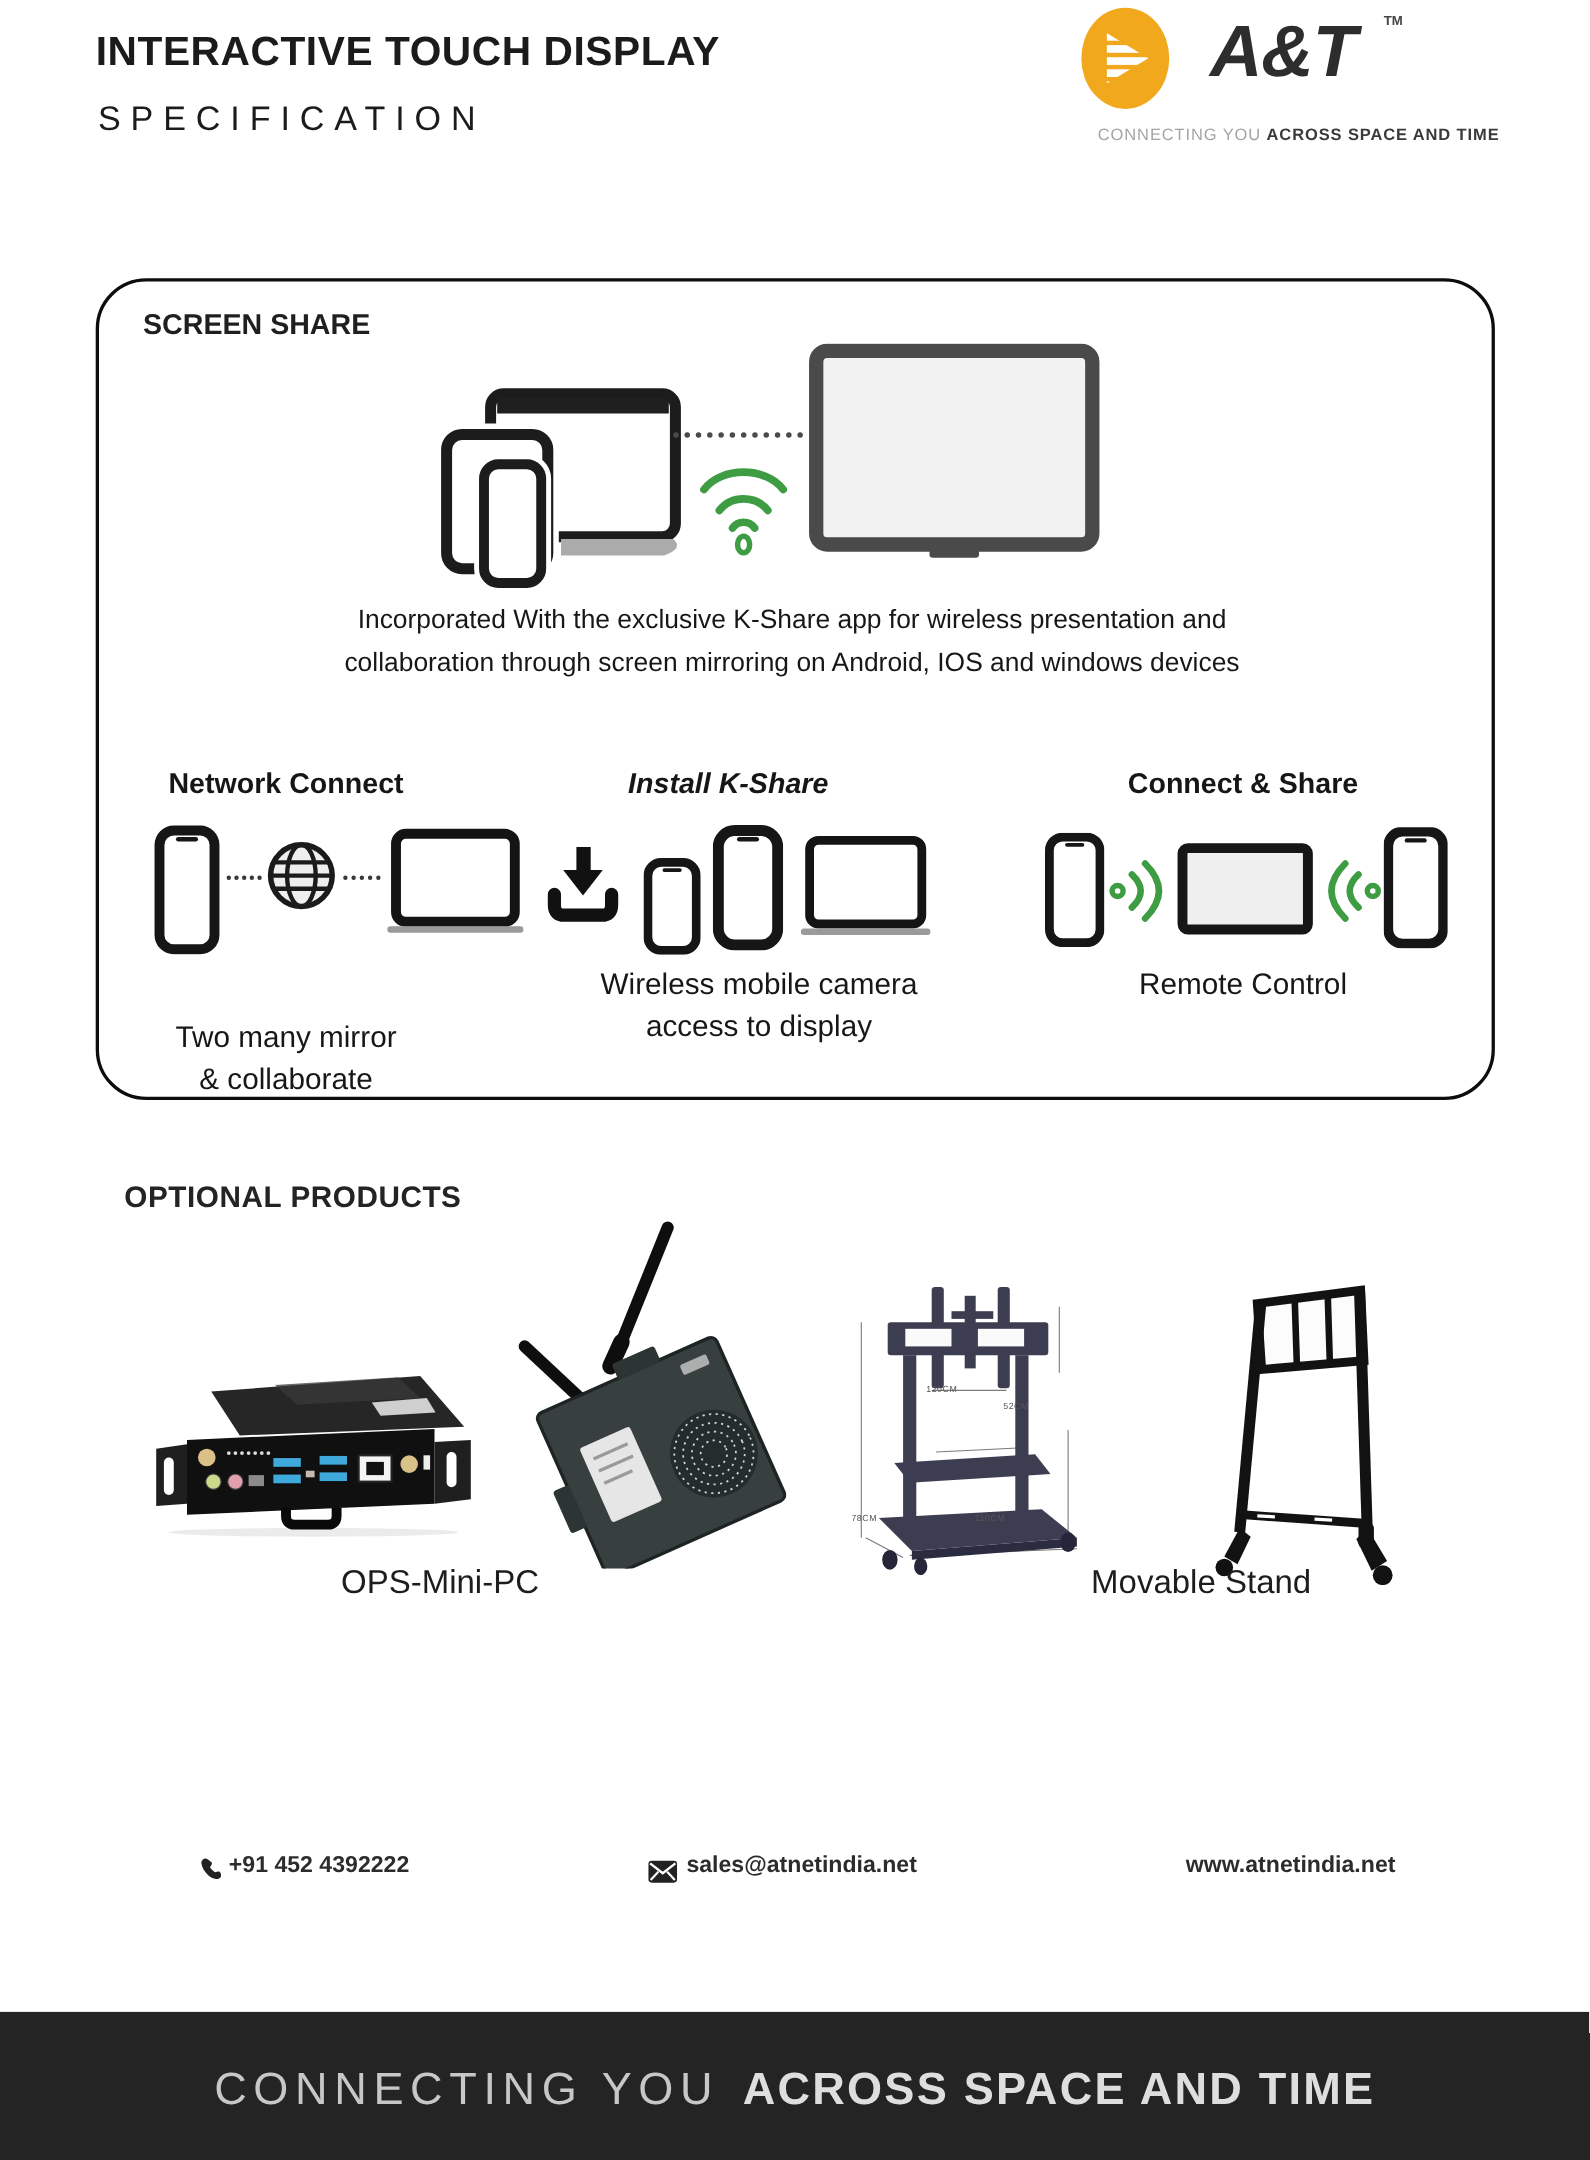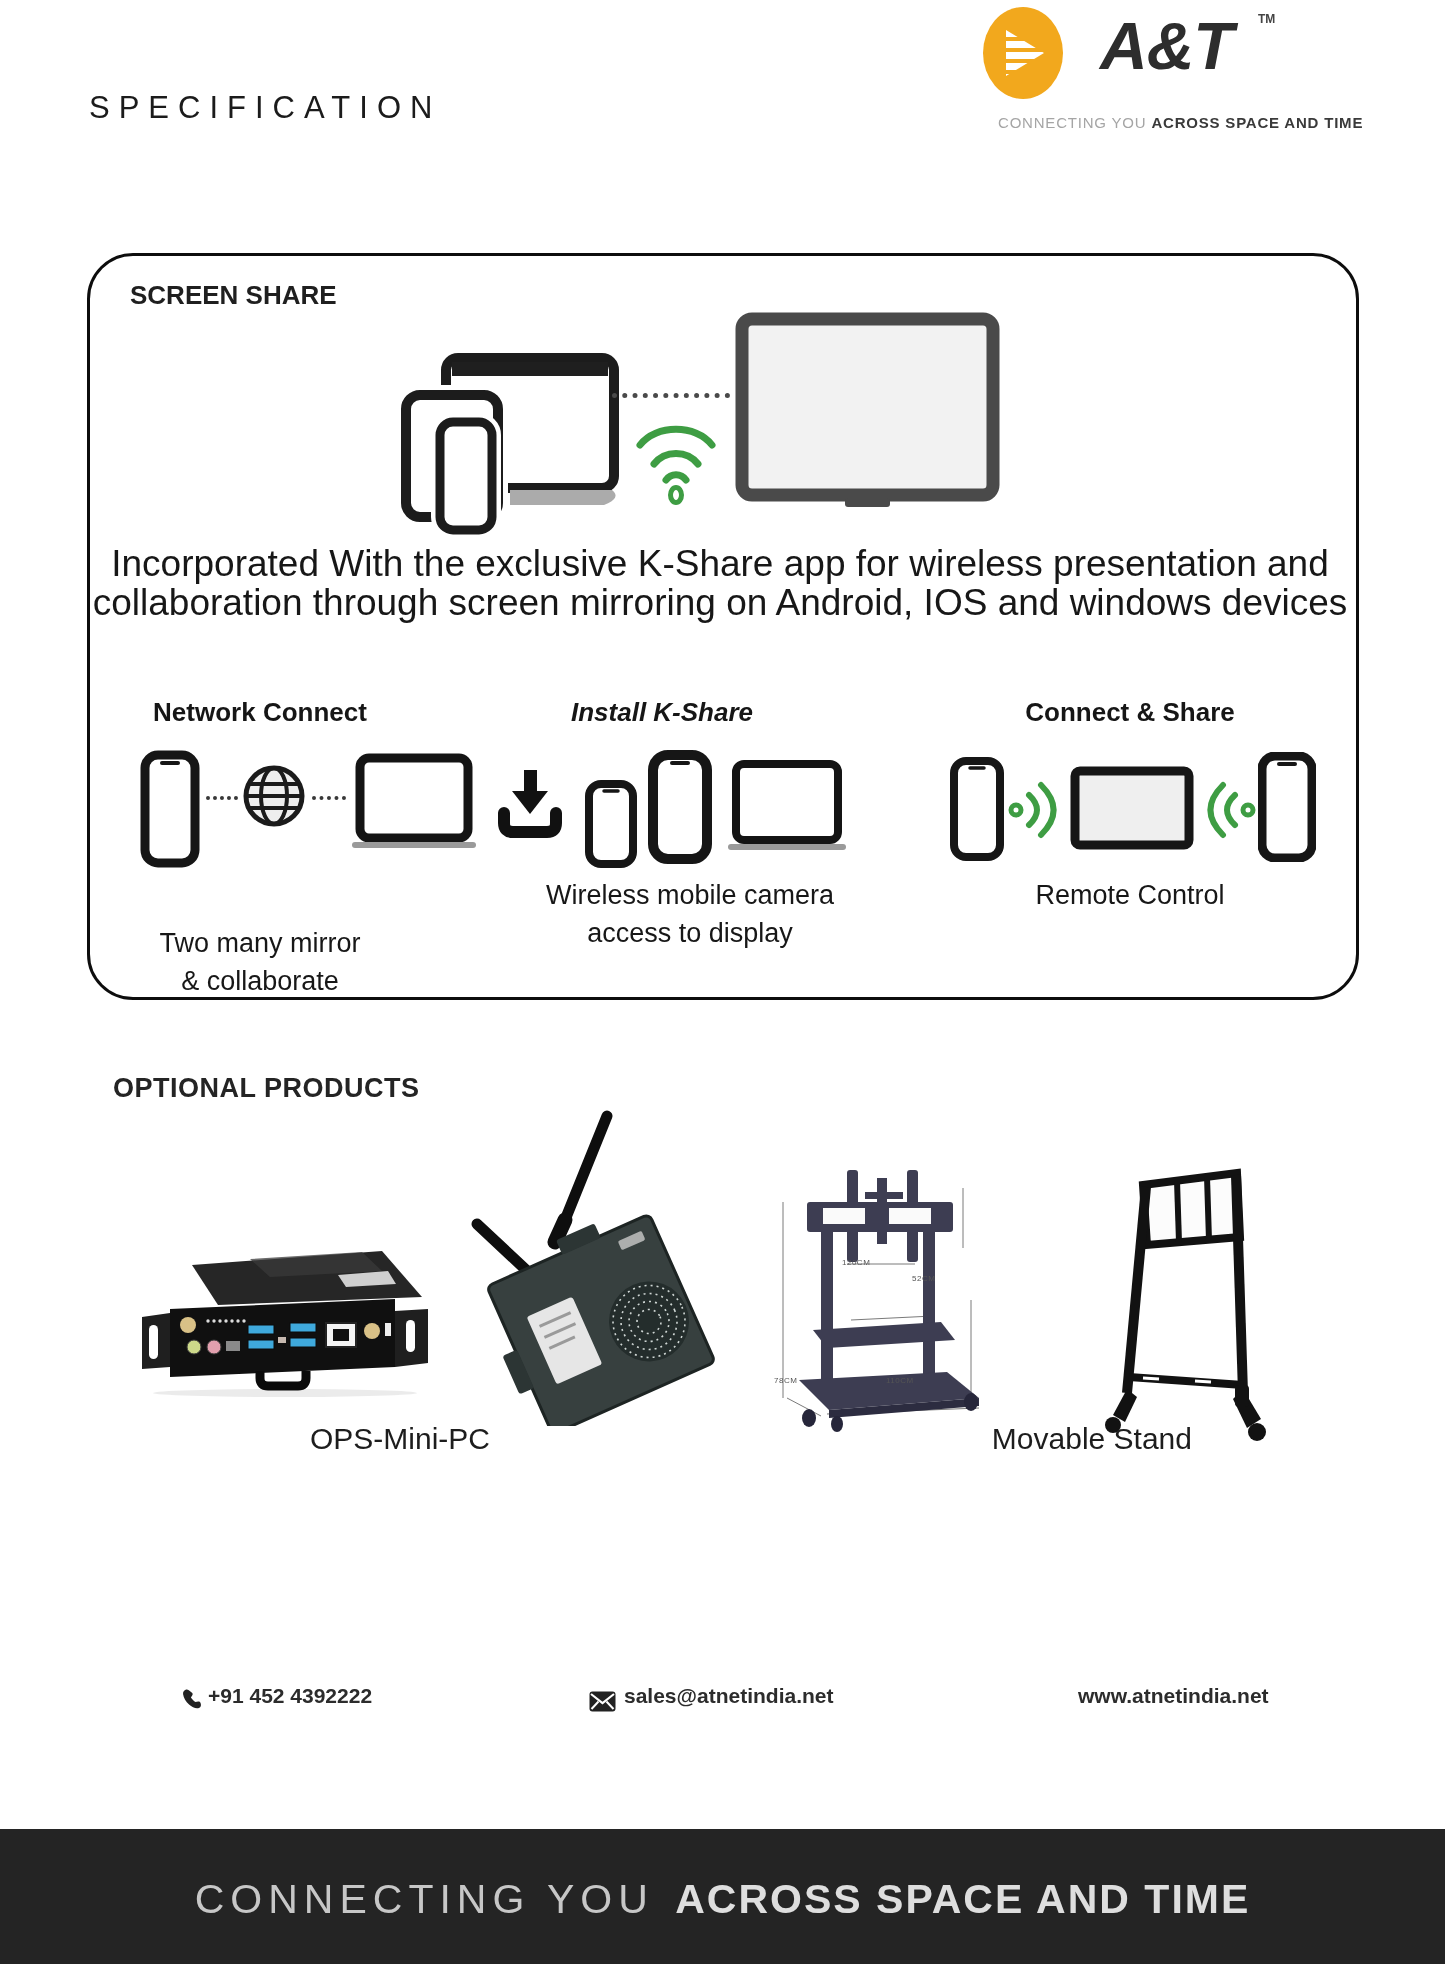--- a/index.html
+++ b/index.html
@@ -17,21 +17,21 @@
   .logo-tagline .lt{color:#a5a5a5;font-weight:400;}
   .logo-tagline .bt{color:#3a3a3a;font-weight:700;}
 
   
   .panel{left:87px;top:253px;width:1266px;height:741px;border:3px solid #0d0d0d;border-radius:46px;background:#fff;}
   .panel-title{left:130px;top:280px;font-size:26px;font-weight:700;color:#1f1f1f;}
 
   .dotline{border-top:5px dotted #4a4a4a;height:0;}
   .dotline.small{border-top:4px dotted #383838;}
 
-  .desc{left:87px;width:1266px;text-align:center;font-size:37px;line-height:39px;color:#171717;}
+  .desc{left:87px;width:1266px;text-align:center;font-size:24px;line-height:39px;color:#171717;}
   .d1{top:544px;} .d2{top:583px;}
 
   .colhead{top:697px;width:320px;text-align:center;font-size:26px;font-weight:700;color:#161616;}
   .caption{top:876px;width:320px;text-align:center;font-size:27px;line-height:38px;color:#171717;}
 
   
   .opt-title{left:113px;top:1073px;font-size:27px;font-weight:800;color:#242424;letter-spacing:.5px;}
   .prod-label{top:1422px;width:340px;text-align:center;font-size:30px;color:#1d1d1d;}
   .dim{font-size:8px;color:#555;letter-spacing:.5px;}
 
@@ -42,20 +42,21 @@
   .footer-bar{left:0;top:1829px;width:1445px;height:135px;background:#242424;}
   .footer-text{left:0;top:1876px;width:1445px;text-align:center;font-size:41px;white-space:nowrap;}
   .footer-text .lt{color:#c7c7c7;font-weight:300;letter-spacing:6px;}
   .footer-text .bt{color:#dedede;font-weight:700;letter-spacing:2px;margin-left:10px;}
 </style>
 </head>
 <body>
 
 <div class="page">
 
+  <div class="abs title">INTERACTIVE TOUCH DISPLAY</div>
   <div class="abs subtitle">SPECIFICATION</div>
 
   <svg class="abs logo-mark" viewBox="0 0 82 94">
     <ellipse cx="41" cy="47" rx="40" ry="46" fill="#F2A81D"></ellipse>
     <clipPath id="playclip">
         <polygon points="24,24 62,47 24,70"></polygon>
       </clipPath>
     <g clip-path="url(#playclip)">
       <rect x="20" y="24" width="44" height="7" fill="#fff"></rect>
       <rect x="20" y="35" width="44" height="7" fill="#fff"></rect>

